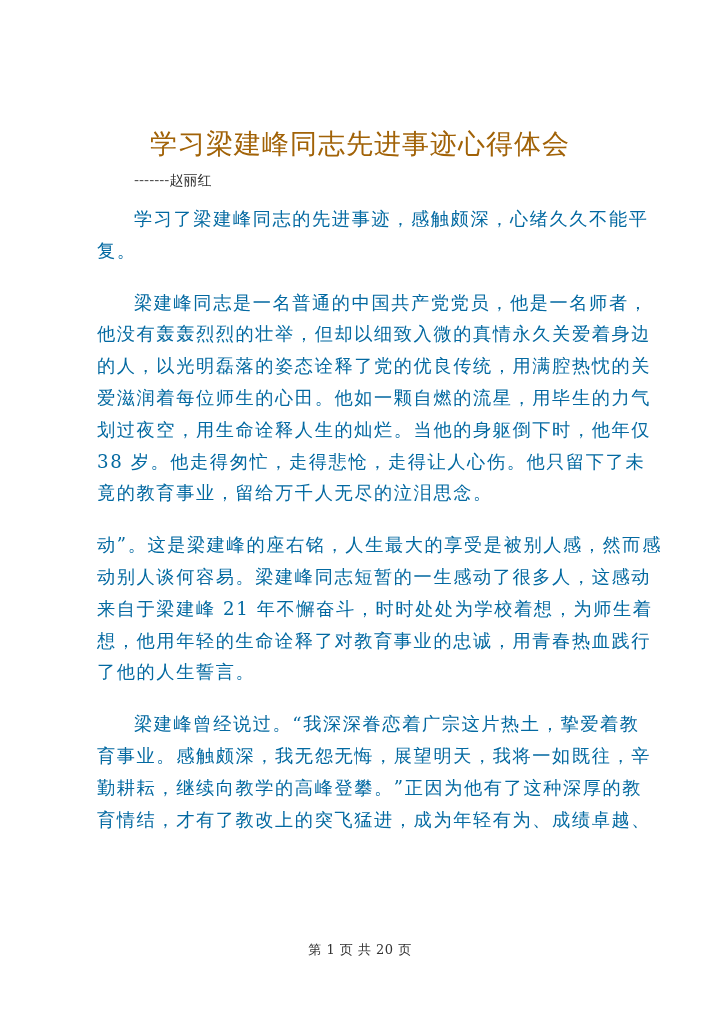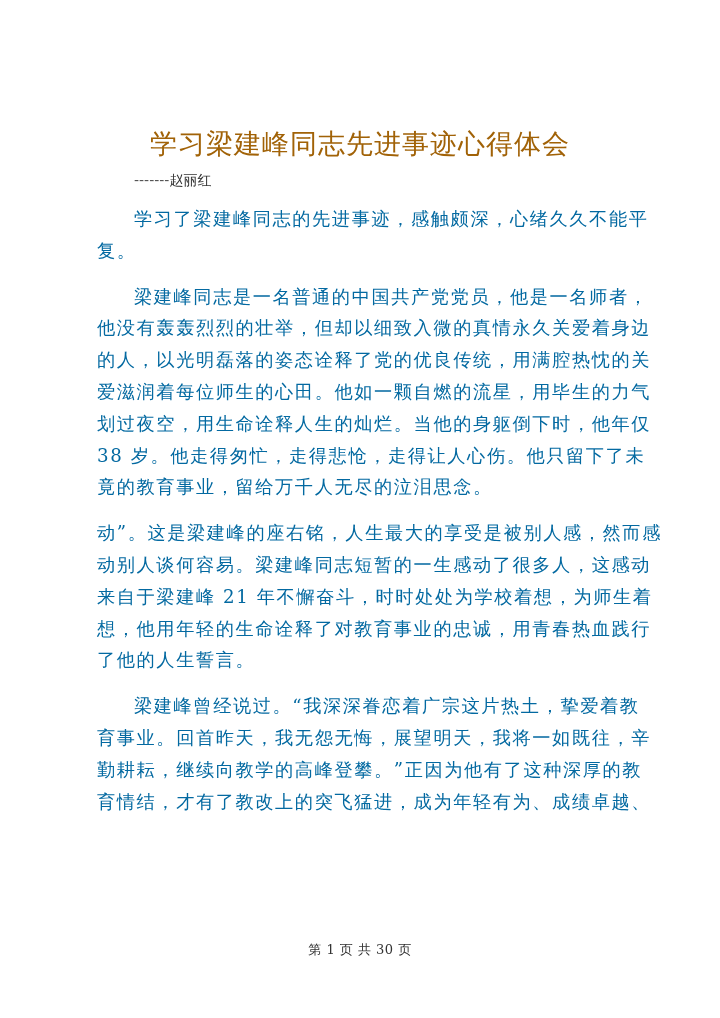--- a/index.html
+++ b/index.html
@@ -68,21 +68,21 @@
       text-align-last: justify;
       white-space: nowrap;
     }
     .para .line.last {
       text-align-last: left;
     }
     .para .line.indent {
       padding-left: 37px;
     }
     .para + .para {
-      margin-top: 14px;
+      margin-top: 20px;
     }
     .footer {
       position: absolute;
       top: 941px;
       left: 0;
       width: 720px;
       text-align: center;
       font-size: 13px;
       color: #333333;
       letter-spacing: 0.5px;
@@ -119,22 +119,22 @@
     <p class="para">
       <span class="line">动”。这是梁建峰的座右铭，人生最大的享受是被别人感，然而感</span>
       <span class="line">动别人谈何容易。梁建峰同志短暂的一生感动了很多人，这感动</span>
       <span class="line">来自于梁建峰 21 年不懈奋斗，时时处处为学校着想，为师生着</span>
       <span class="line">想，他用年轻的生命诠释了对教育事业的忠诚，用青春热血践行</span>
       <span class="line last">了他的人生誓言。</span>
     </p>
 
     <p class="para">
       <span class="line indent">梁建峰曾经说过。“我深深眷恋着广宗这片热土，挚爱着教</span>
-      <span class="line">育事业。回首昨天，我无怨无悔，展望明天，我将一如既往，辛</span>
+      <span class="line">育事业。感触颇深，我无怨无悔，展望明天，我将一如既往，辛</span>
       <span class="line">勤耕耘，继续向教学的高峰登攀。”正因为他有了这种深厚的教</span>
       <span class="line">育情结，才有了教改上的突飞猛进，成为年轻有为、成绩卓越、</span>
     </p>
 
   </div>
 
-  <div class="footer">第 1 页  共 30 页</div>
+  <div class="footer">第 1 页  共 20 页</div>
 
 </div>
 
 </body></html>

